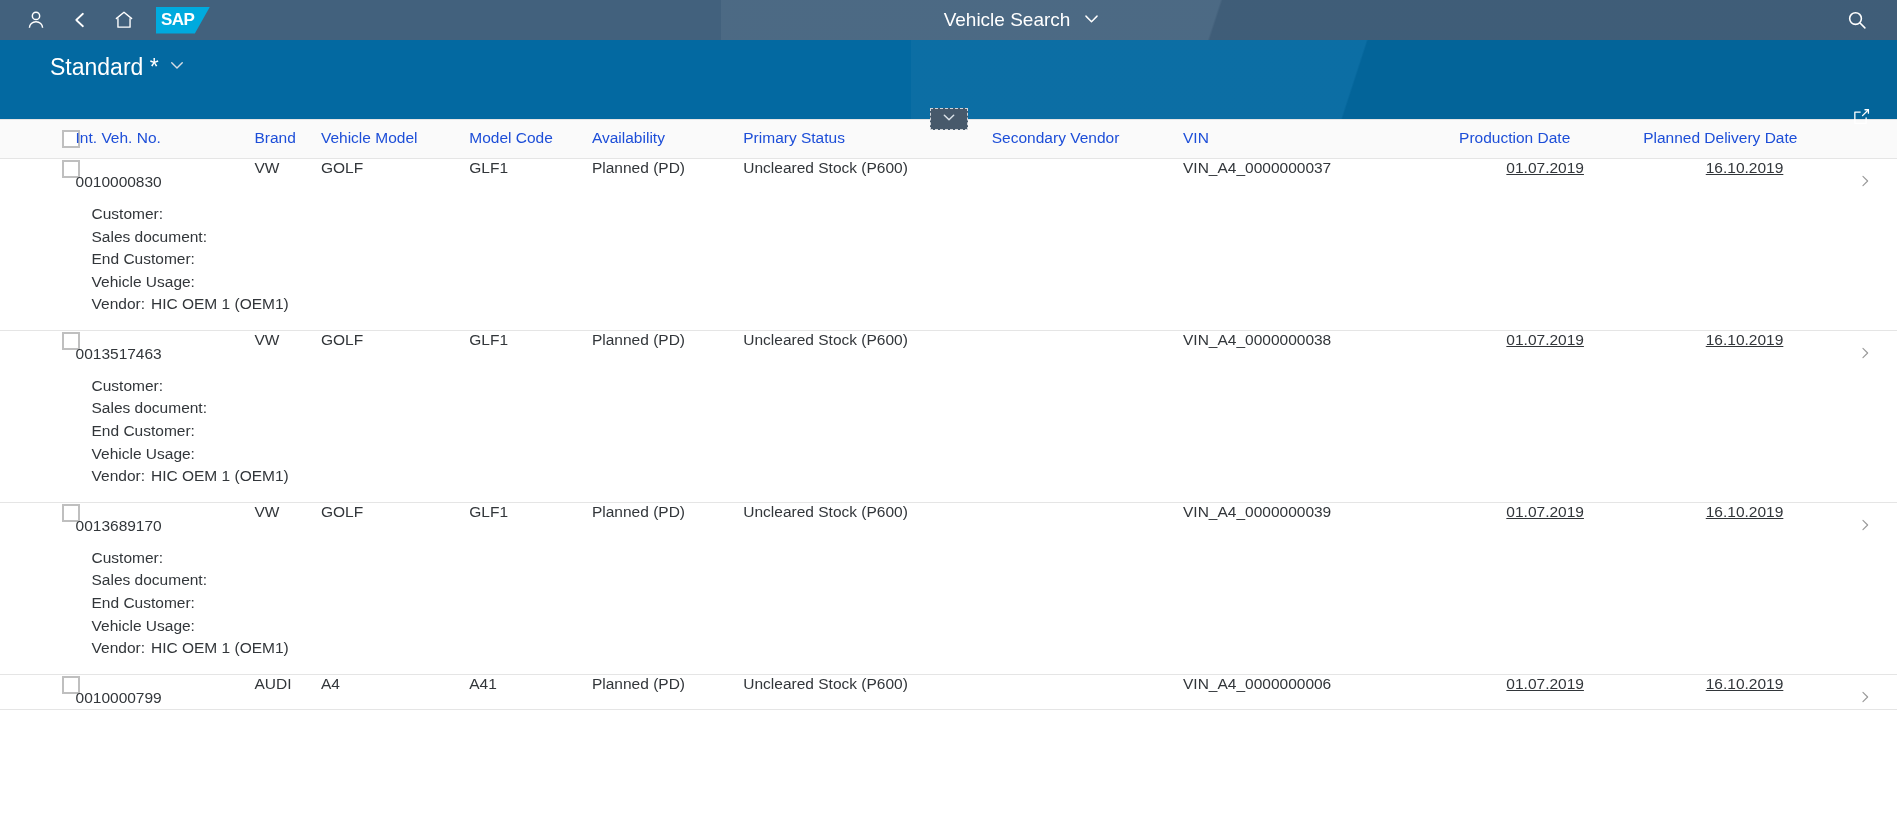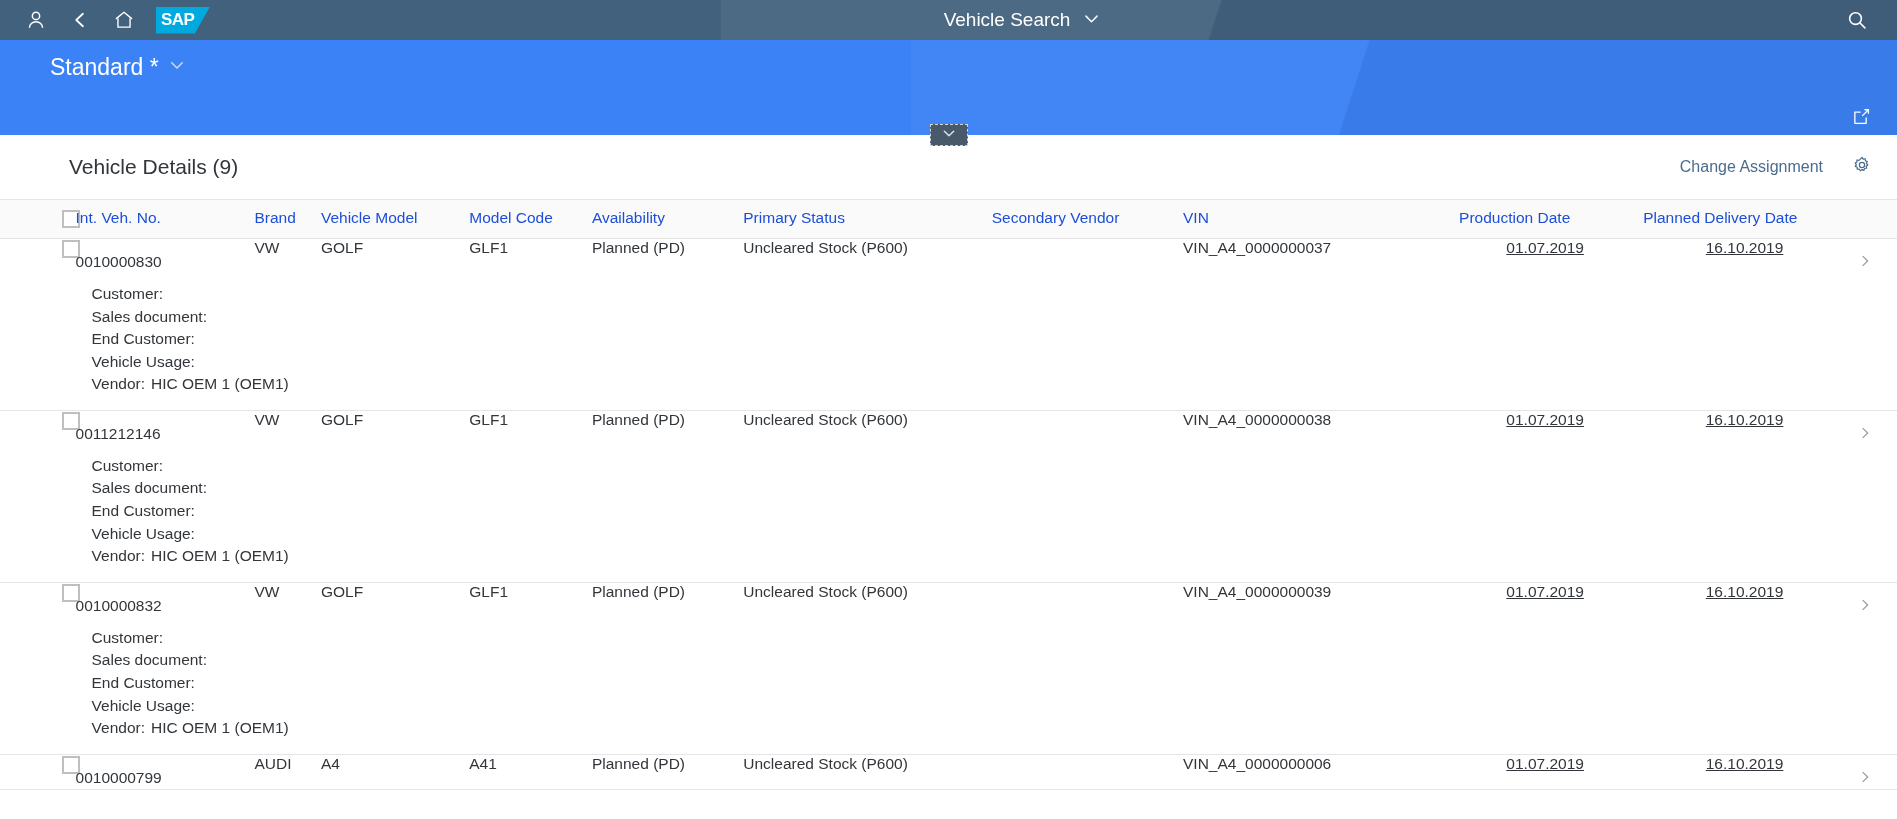--- a/index.html
+++ b/index.html
@@ -78,22 +78,22 @@
   .shell-title {
     color: #ffffff;
     font-size: 19px;
     font-weight: 400;
     white-space: nowrap;
   }
 
   
   .subheader {
     position: relative;
-    height: 95px;
-    background: #3b82f6;
+    height: 79px;
+    background: #0369a1;
     padding: 14px 18px 0 50px;
     overflow: visible;
   }
   .subheader::after {
     content: "";
     position: absolute;
     top: 0; right: 0; bottom: 0;
     width: 52%;
     background: linear-gradient(108deg, rgba(255,255,255,0.035) 0%, rgba(255,255,255,0.035) 45%, rgba(0,0,0,0.05) 45.2%, rgba(0,0,0,0.05) 100%);
     pointer-events: none;
@@ -337,33 +337,20 @@
     <span>
       <svg width="16" height="16" viewBox="0 0 24 24" fill="none" stroke="#dde4ea" stroke-width="2.2" stroke-linecap="round" stroke-linejoin="round">
         <polyline points="5,9.5 12,16 19,9.5"></polyline>
       </svg>
     </span>
   </div>
 </div>
 
 <div class="content">
 
-  <div class="table-toolbar">
-    <span class="table-title">Vehicle Details (9)</span>
-    <span class="toolbar-spacer"></span>
-    <span class="link-btn">Change Assignment</span>
-    <span class="settings-btn">
-      <span>
-        <svg width="20" height="20" viewBox="0 0 24 24" fill="none" stroke="#4a6c8f" stroke-width="1.5" stroke-linejoin="round">
-          <circle cx="12" cy="12" r="3.1"></circle>
-          <path d="M12 2.9l1.3 2.1 2.4-.5.4 2.4 2.2 1-1 2.2 1.6 1.9-1.9 1.5.5 2.4-2.4.3-.8 2.3-2.2-1-2 1.4-1.4-2-2.4.2-.1-2.4-2.2-1 1.2-2.1-1.4-2 2.1-1.2.1-2.4 2.4.4z"></path>
-        </svg>
-      </span>
-    </span>
-  </div>
 
   <table class="vtable">
     <thead>
       <tr>
         <th class="col-check">
           <span class="chk"></span>
         </th>
         <th class="col-veh">Int. Veh. No.</th>
         <th class="col-brand">Brand</th>
         <th class="col-model">Vehicle Model</th>
@@ -408,21 +395,21 @@
           <polyline points="8.5,4 16.5,12 8.5,20"></polyline>
         </svg>
       </span>
     </td>
         </tr>
         <tr class="vrow">
     <td class="chk-cell">
       <span class="chk"></span>
     </td>
     <td>
-      <div class="cell-pad">0011212146</div>
+      <div class="cell-pad">0013517463</div>
 
       <div class="detail-lines">
         <div class="detail-line">Customer:<span class="detail-val"></span></div>
         <div class="detail-line">Sales document:<span class="detail-val"></span></div>
         <div class="detail-line">End Customer:<span class="detail-val"></span></div>
         <div class="detail-line">Vehicle Usage:<span class="detail-val"></span></div>
         <div class="detail-line">Vendor:<span class="detail-val">HIC OEM 1 (OEM1)</span></div>
       </div>
     </td>
     <td class="cell-pad">VW</td>
@@ -440,21 +427,21 @@
           <polyline points="8.5,4 16.5,12 8.5,20"></polyline>
         </svg>
       </span>
     </td>
         </tr>
         <tr class="vrow">
     <td class="chk-cell">
       <span class="chk"></span>
     </td>
     <td>
-      <div class="cell-pad">0010000832</div>
+      <div class="cell-pad">0013689170</div>
 
       <div class="detail-lines">
         <div class="detail-line">Customer:<span class="detail-val"></span></div>
         <div class="detail-line">Sales document:<span class="detail-val"></span></div>
         <div class="detail-line">End Customer:<span class="detail-val"></span></div>
         <div class="detail-line">Vehicle Usage:<span class="detail-val"></span></div>
         <div class="detail-line">Vendor:<span class="detail-val">HIC OEM 1 (OEM1)</span></div>
       </div>
     </td>
     <td class="cell-pad">VW</td>

